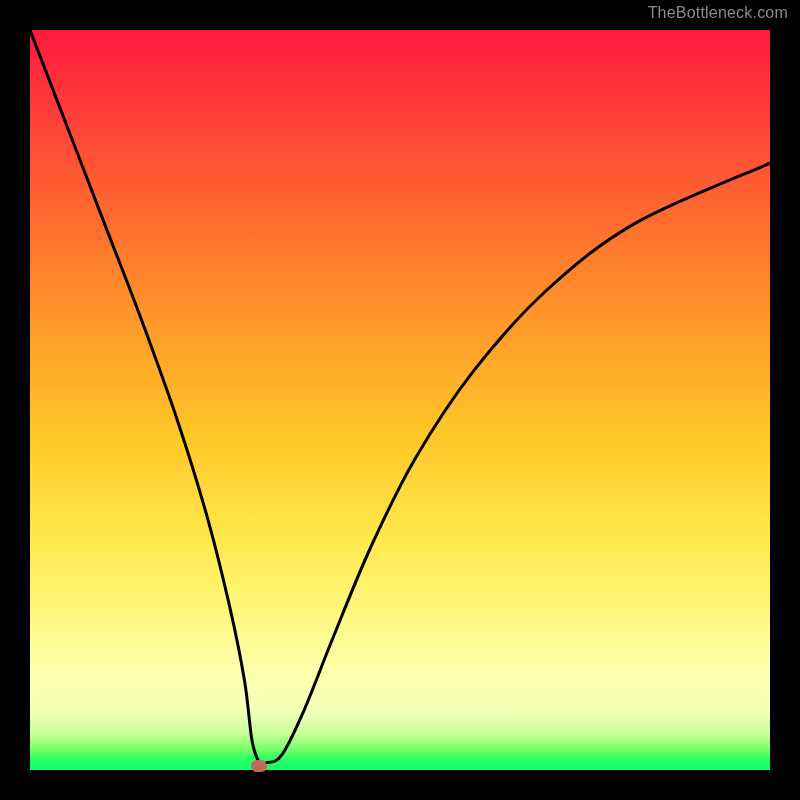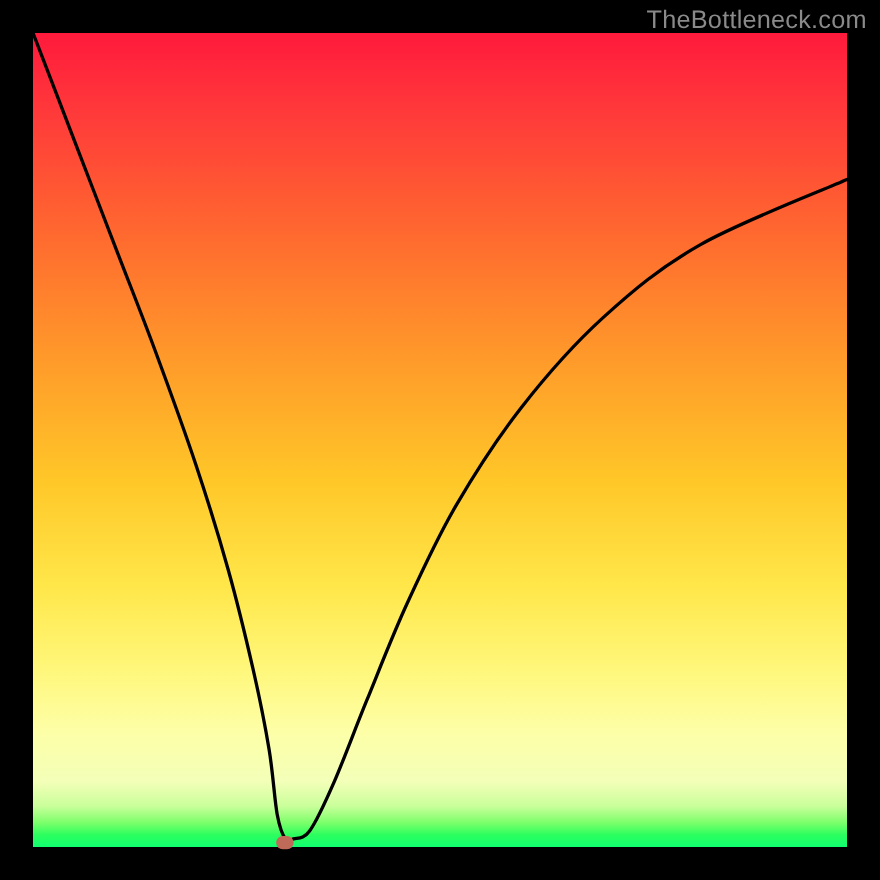--- a/index.html
+++ b/index.html
@@ -48,21 +48,21 @@
     left: 30px;
     top: 30px;
     width: 740px;
     height: 740px;
   }
   .watermark {
     position: absolute;
     top: 4px;
     right: 12px;
     color: #8a8a8a;
-    font-size: 23px;
+    font-size: 16px;
     letter-spacing: 0.2px;
     user-select: none;
     margin-left: 33px;
   }
   .dot {
     position: absolute;
     width: 16px;
     height: 12px;
     border-radius: 6px;
     background: #c06a5a;

